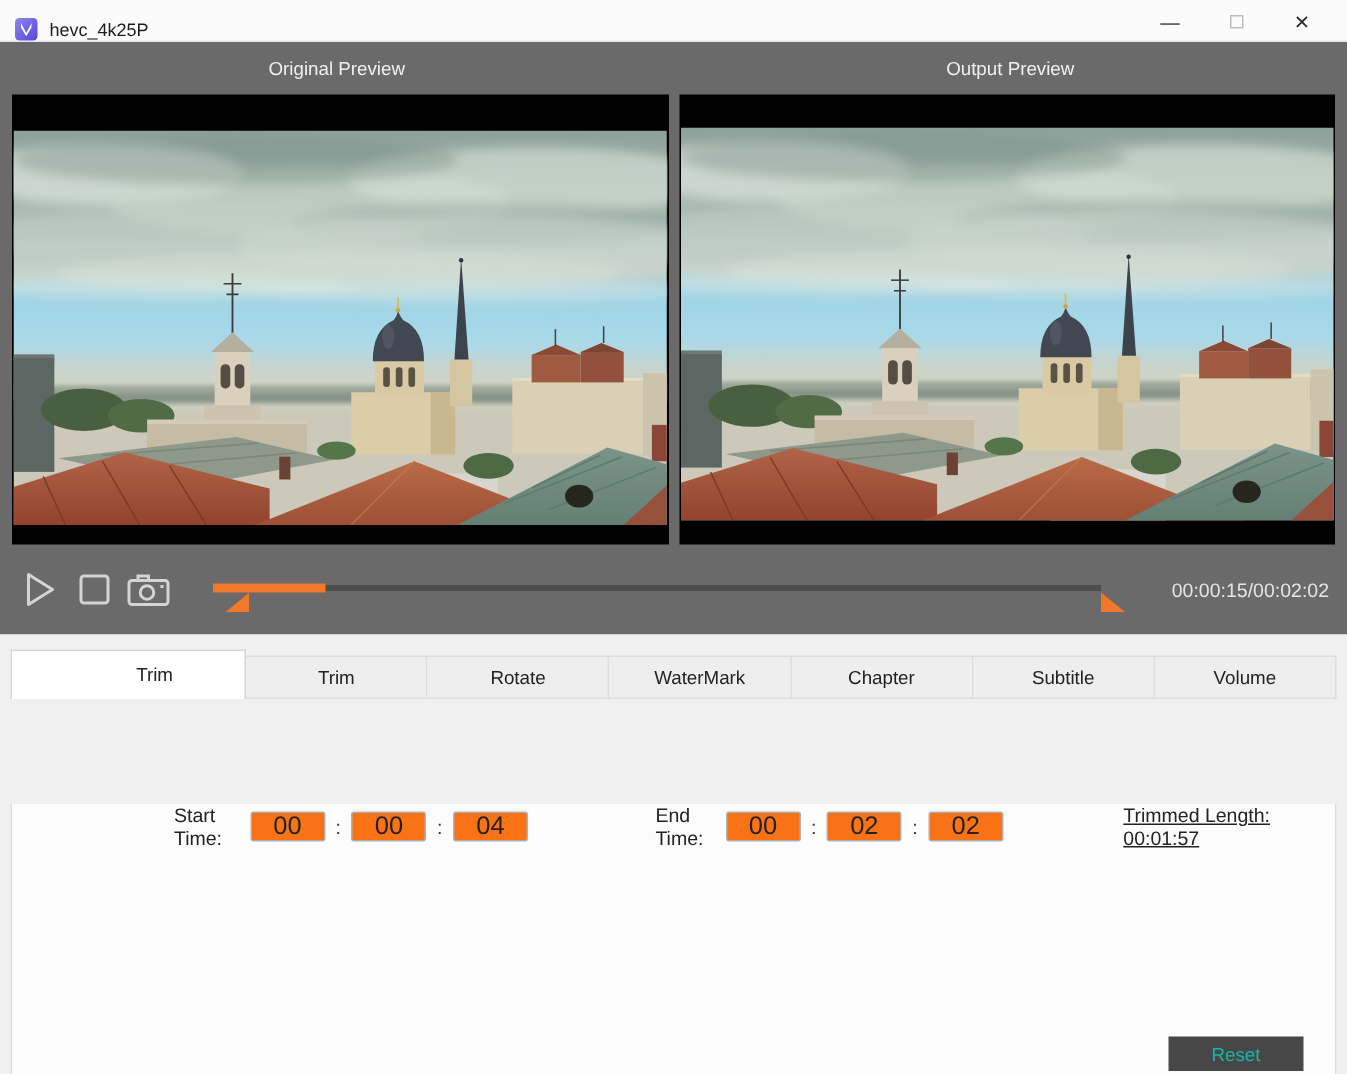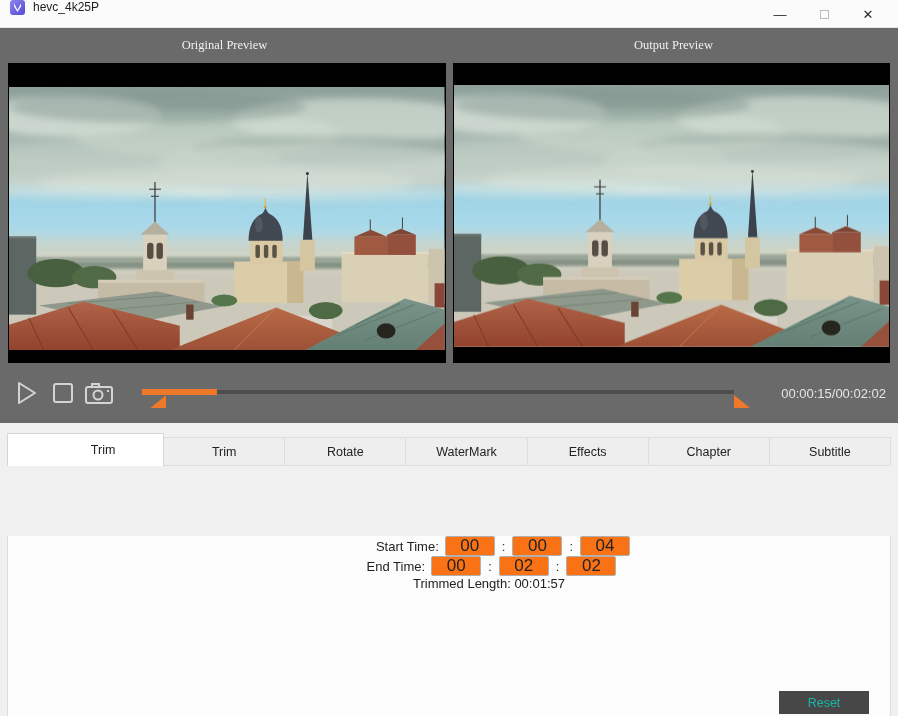--- a/index.html
+++ b/index.html
@@ -1,35 +1,35 @@
 <!DOCTYPE html>
 <html><head>
 <meta charset="utf-8">
 <style>
   * { margin:0; padding:0; box-sizing:border-box; }
   html,body { width:898px; height:716px; overflow:hidden;
               font-family:"Liberation Sans", sans-serif; background:#f0f0f0; }
 
   
   .titlebar { height:28px; background:#fbfbfb; border-bottom:1px solid #e7e7e7;
-              display:flex; align-items:flex-start; padding-left:10px; position:relative; }
+              display:flex; align-items:flex-end; padding-left:10px; position:relative; }
   .app-icon { width:15px; height:15px; border-radius:3px;
               background:linear-gradient(135deg,#8f84ec,#5348d8);
               display:flex; align-items:center; justify-content:center; }
   .app-icon span { display:block; width:11px; height:11px; background:#fff;
               clip-path:polygon(18% 12%, 50% 72%, 82% 12%, 82% 40%, 50% 92%, 18% 40%); }
   .title-text { font-size:12px; color:#1d1d1d; margin-left:8px; }
   .win-btns { position:absolute; right:8px; top:0; height:28px; display:flex; }
   .win-btn { width:44px; height:28px; display:flex; align-items:center; justify-content:center;
              font-size:13px; color:#2a2a2a; cursor:default; }
   .win-btn .box { width:9px; height:9px; border:1px solid #bdbdbd; background:transparent; }
 
   
   .player { height:395px; background:#6a6a6a; }
-  .preview-labels { height:35px; display:flex; align-items:center;font-family:Liberation Serif, serif; }
+  .preview-labels { height:35px; display:flex; align-items:center; }
   .preview-labels div { flex:1; text-align:center; color:#f0f0f0; font-size:12.5px; }
   .previews { display:flex; gap:7px; padding:0 8px; height:300px; }
   .frame { flex:1; background:#000; display:flex; flex-direction:column; }
   .frame .photo { width:100%; }
   .frame.orig { padding:24px 1px 13px; }
   .frame.out  { padding:22px 1px 16px; }
   .frame svg.photo { height:100%; display:block; }
 
   .controls { height:60px; display:flex; align-items:center; padding:0 12px; }
   .ctl-btn { width:30px; height:30px; margin-right:6px; display:flex; align-items:center;
@@ -47,24 +47,24 @@
   .lower { height:293px; background:#f0f0f0; }
   .tabbar { display:flex; align-items:flex-end; height:43px; padding:10px 7px 0; }
   .tab { flex:1; height:29px; background:#eeeeee; border:1px solid #dddddd; border-left:none;
          display:flex; align-items:center; justify-content:center; font-size:12.5px;
          color:#222; cursor:pointer; }
   .tab:first-child { border-left:1px solid #dddddd;padding-left:35px; }
   .tab.active { height:33px; background:#ffffff; border:1px solid #d6d6d6; border-bottom:none;
                 position:relative; z-index:2; }
   .panel { margin:0 7px; height:196px; background:#fcfcfc; border:1px solid #dcdcdc;
            border-top:none; position:relative; }
-  .panel .trim-row { display:flex; align-items:center; margin-top:70px; font-size:13px; color:#222;flex-direction:column; }
+  .panel .trim-row { display:flex; align-items:center; margin-top:70px; font-size:13px; color:#222; }
   .group-start { margin-left:108px; display:flex; align-items:center; }
   .group-end   { margin-left:85px;  display:flex; align-items:center; }
-  .trimmed     { margin-left:80px; }
+  .trimmed     { margin-left:80px;text-decoration:underline; }
   .t-label { margin-right:6px; }
   .t-field { width:50px; height:20px; border:1px solid #b0b0b0; border-radius:2px;
              background:#f97316; text-align:center; font-size:17px; color:#222;
              font-family:"Liberation Sans", sans-serif; }
   .colon { margin:0 7px; color:#333; }
   .reset-btn { position:absolute; right:21px; bottom:17px; width:90px; height:23px;
                background:#474747; color:#14b8a6; border:none; font-size:12.5px;
                font-family:"Liberation Sans", sans-serif; cursor:pointer; }
   .hidden-defs { position:absolute; width:0; height:0; overflow:hidden; }
 </style>
@@ -260,23 +260,23 @@
     <div class="time-display">00:00:15/00:02:02</div>
   </div>
 </div>
 
 <div class="lower">
   <div class="tabbar">
     <div class="tab active">Trim</div>
     <div class="tab">Trim</div>
     <div class="tab">Rotate</div>
     <div class="tab">WaterMark</div>
-    <div class="tab">Effects</div>
     <div class="tab">Chapter</div>
     <div class="tab">Subtitle</div>
+    <div class="tab">Volume</div>
   </div>
 
   <div class="panel">
     <div class="trim-row">
       <div class="group-start">
         <span class="t-label">Start Time:</span>
         <input class="t-field" value="00" style="">
         <span class="colon">:</span>
         <input class="t-field" value="00" style="">
         <span class="colon">:</span>

